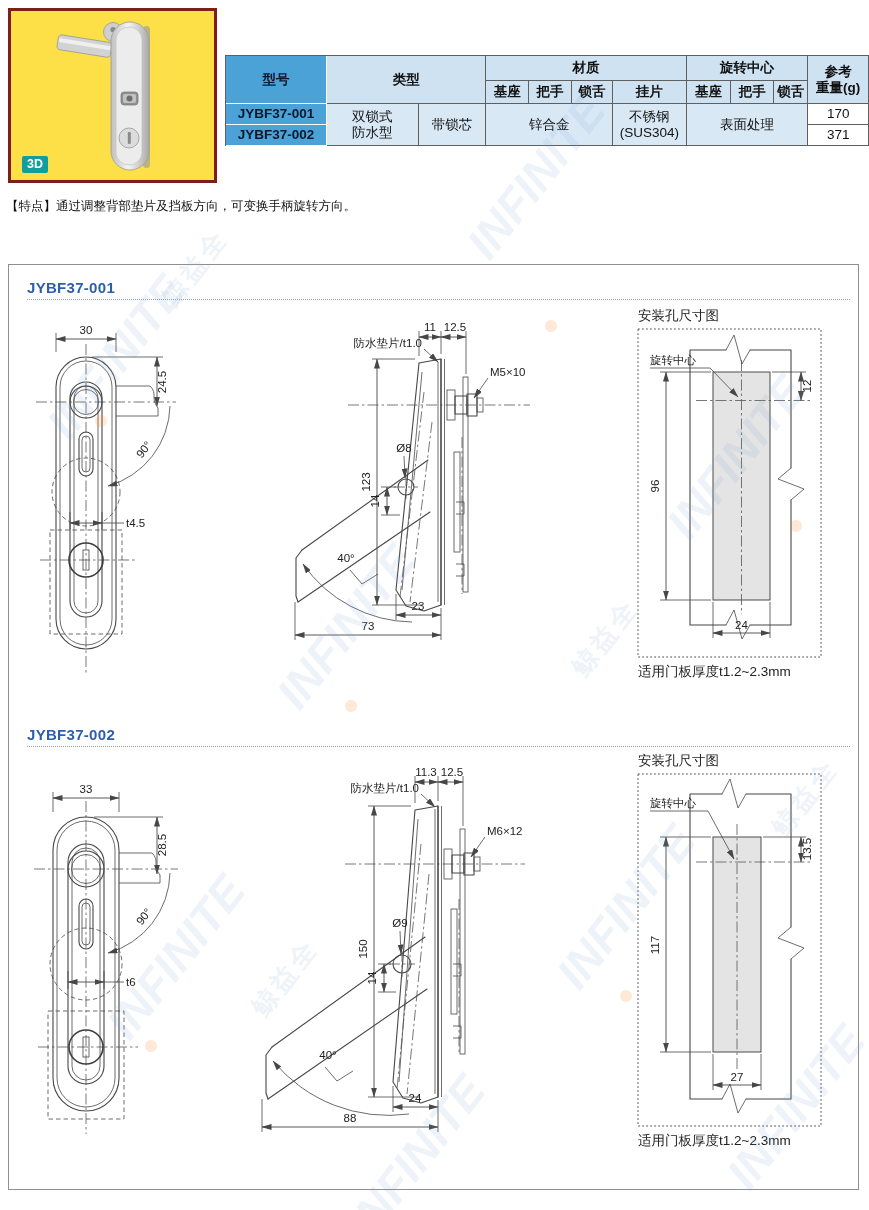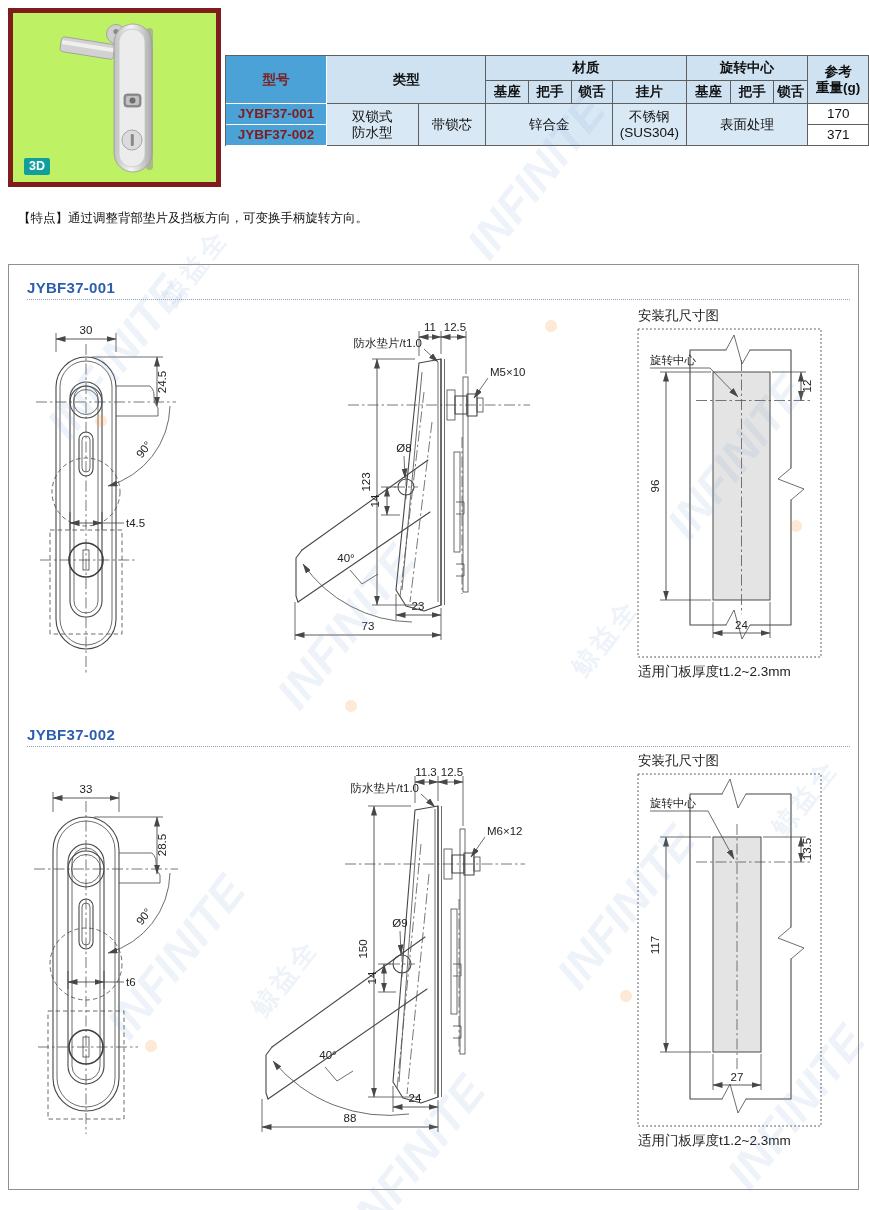--- a/index.html
+++ b/index.html
@@ -5,39 +5,39 @@
   html,body{margin:0;padding:0;background:#fff;}
   .page{position:relative;width:869px;height:1210px;background:#fff;overflow:hidden;
         font-family:"Liberation Sans","DejaVu Sans",sans-serif;color:#111;}
   
   .wm{position:absolute;inset:0;pointer-events:none;z-index:6;overflow:hidden;}
   .wm span{position:absolute;transform:rotate(-52deg);font-weight:bold;white-space:nowrap;}
   .wm .t{font-size:46px;font-style:italic;color:rgba(125,165,205,0.13);}
   .wm .k{font-size:26px;color:rgba(150,180,215,0.16);letter-spacing:4px;}
   .wm .o{width:12px;height:12px;border-radius:50%;background:rgba(245,145,50,0.20);}
   
-  .photo-box{position:absolute;left:8px;top:8px;width:203px;height:169px;background:#bef264;
-             border:5px solid #7f1d1d;z-index:1;text-align:center;}
+  .photo-box{position:absolute;left:8px;top:8px;width:203px;height:169px;background:#fde047;
+             border:3px solid #7f1d1d;z-index:1;}
   .badge{position:absolute;left:11px;bottom:7px;background:#129e9c;color:#fff;font-weight:bold;
          font-size:12.5px;line-height:17px;padding:0 5px;border-radius:2px;z-index:2;}
   
   .spec-table{position:absolute;left:225px;top:55px;z-index:1;border-collapse:separate;border-spacing:0;
               table-layout:fixed;border-top:1px solid #5f5f5f;border-left:1px solid #5f5f5f;}
   .spec-table th,.spec-table td{border-right:1px solid #5f5f5f;border-bottom:1px solid #5f5f5f;
               text-align:center;vertical-align:middle;padding:0 2px;font-size:13.5px;line-height:1.15;}
   .hl{background:#cfe2f1;font-weight:bold;}
   .dl2{background:#d9e8f5;font-weight:normal;}
-  .blue{background:#4aa2d7;color:#7f1d1d;font-weight:bold;font-size:13.5px;
+  .blue{background:#4aa2d7;color:#0f172a;font-weight:bold;font-size:13.5px;
         border-right-color:#fff !important;border-bottom-color:#fff !important;}
   .wt{background:#fff;font-size:14px;}
   .pre{white-space:pre-line;}
   .r1{height:25px;} .r2{height:23px;} .r3{height:21px;}
   
   .notes{position:absolute;left:6px;top:198px;width:860px;z-index:1;font-size:12.5px;line-height:17.5px;color:#111;}
-  .notes p{margin:12px;}
+  .notes p{margin:0;}
   
   .drawing-box{position:absolute;left:8px;top:264px;width:849px;height:924px;border:1px solid #8f8f8f;
                background:transparent;z-index:1;}
   .sec-title{margin:14px 8px 0 18px;color:#2e5fae;font-size:15px;font-weight:bold;letter-spacing:.3px;}
   .sec-title.second{margin-top:24px;}
   .dotline{margin:2px 8px 2px 18px;border-bottom:1.6px dotted #8fa0bd;height:1px;}
   svg.draw{display:block;margin-left:1px;}
   .ol{fill:none;stroke:#474747;stroke-width:1.1;stroke-linejoin:round;stroke-linecap:round;}
   .thin{fill:none;stroke:#474747;stroke-width:0.8;}
   .dl{stroke:#474747;stroke-width:0.9;fill:none;}

